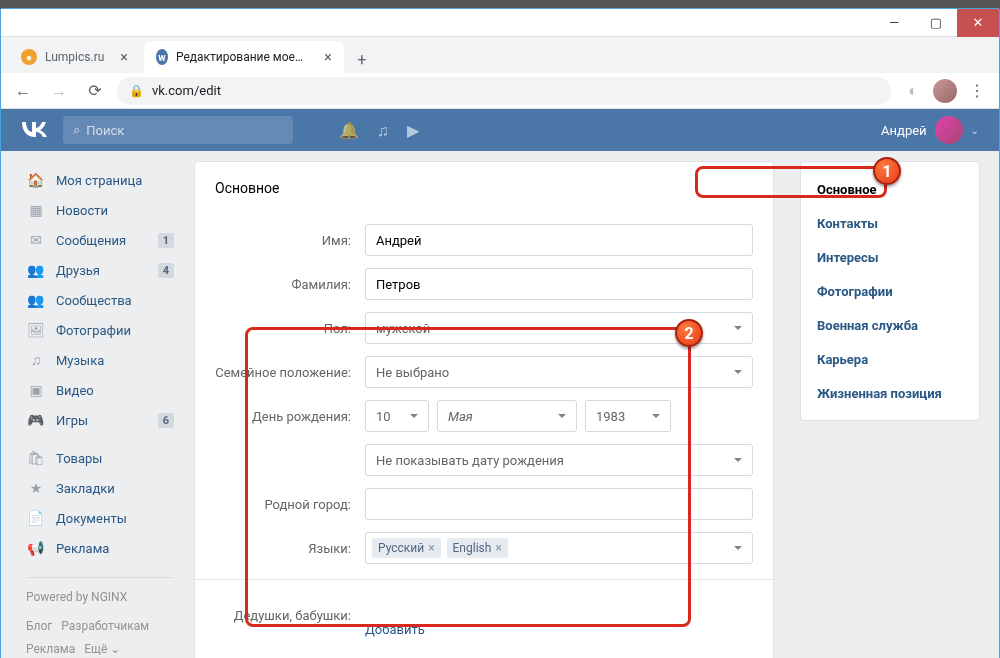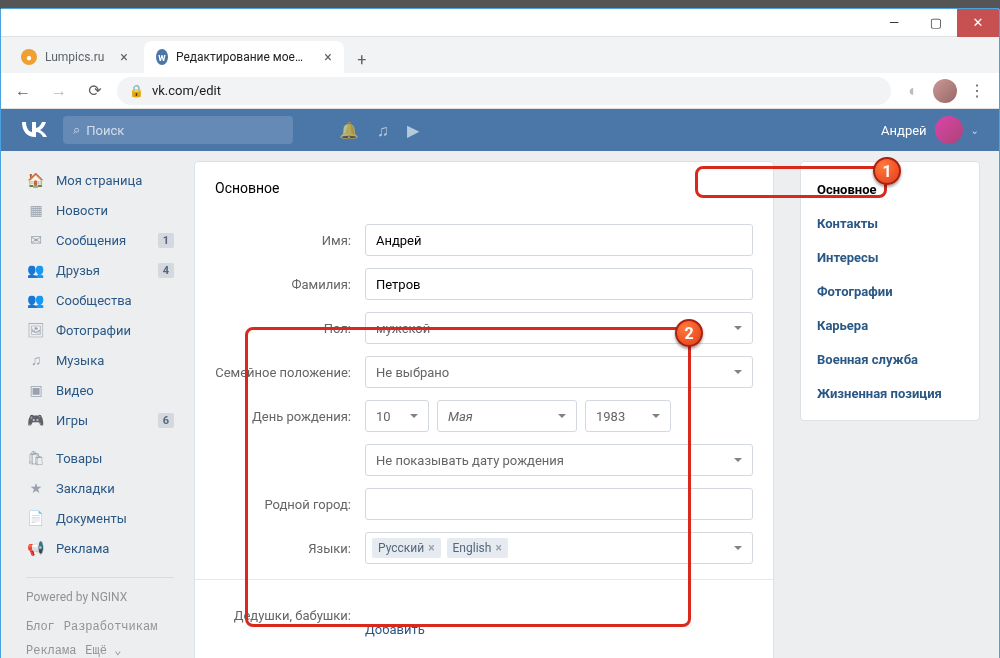--- a/index.html
+++ b/index.html
@@ -32,21 +32,21 @@
 .vk-user { display: flex; align-items: center; gap: 8px; color: #fff; font-size: 13px; }
 .vk-avatar { width: 28px; height: 28px; border-radius: 50%; background: linear-gradient(135deg,#d4a,#a47); }
 .vk-body { flex: 1; display: flex; justify-content: center; overflow: hidden; }
 .vk-wrap { width: 960px; display: flex; gap: 14px; padding: 10px 0; }
 .vk-side { width: 160px; padding-top: 4px; }
 .side-item { display: flex; align-items: center; height: 30px; padding: 0 6px; font-size: 13px; color: #2a5885; gap: 10px; border-radius: 4px; }
 .side-icon { width: 20px; height: 20px; display: flex; align-items: center; justify-content: center; color: #99a2ad; font-size: 14px; }
 .side-badge { margin-left: auto; background: #d3d9de; color: #55677d; font-size: 11px; font-weight: bold; padding: 1px 5px; border-radius: 2px; }
 .side-sep { height: 8px; }
 .side-footer { margin-top: 14px; font-size: 12px; color: #939393; padding: 0 6px; line-height: 1.9; }
-.side-footer a { color: #939393; font-family: Liberation Mono, monospace; }
+.side-footer a { color: #939393; }
 .vk-main { flex: 1; display: flex; gap: 26px; align-items: flex-start; }
 .panel { background: #fff; border: 1px solid #dce1e6; border-radius: 4px; }
 .form-panel { flex: 1; padding: 0; }
 .form-header { padding: 18px 20px; font-size: 14px; color: #000; border-bottom: 1px solid transparent; }
 .form-body { padding: 8px 20px 20px 20px; }
 .frow { display: flex; align-items: center; margin-bottom: 10px; min-height: 34px; }
 .flabel { width: 150px; text-align: right; padding-right: 14px; font-size: 13px; color: #656565; }
 .fctrl { flex: 1; display: flex; gap: 8px; }
 .input, .select { height: 32px; border: 1px solid #d3d9de; border-radius: 3px; padding: 0 10px; font-size: 13px; color: #000; background: #fff; display: flex; align-items: center; position: relative; }
 .input { width: 100%; }
@@ -300,22 +300,22 @@
               </div>
 
             </div>
           </div>
 
           <div class="panel side-panel">
             <div class="sp-item active">Основное</div>
             <div class="sp-item">Контакты</div>
             <div class="sp-item">Интересы</div>
             <div class="sp-item">Фотографии</div>
+            <div class="sp-item">Военная служба</div>
             <div class="sp-item">Карьера</div>
-            <div class="sp-item">Военная служба</div>
             <div class="sp-item">Жизненная позиция</div>
           </div>
         </div>
 
       </div>
     </div>
   </div>
 
   <div class="highlight-1" style="left:694px; top:157px; width:192px; height:32px;"></div>
   <div class="badge-num" style="left:872px; top:148px;">1</div>

